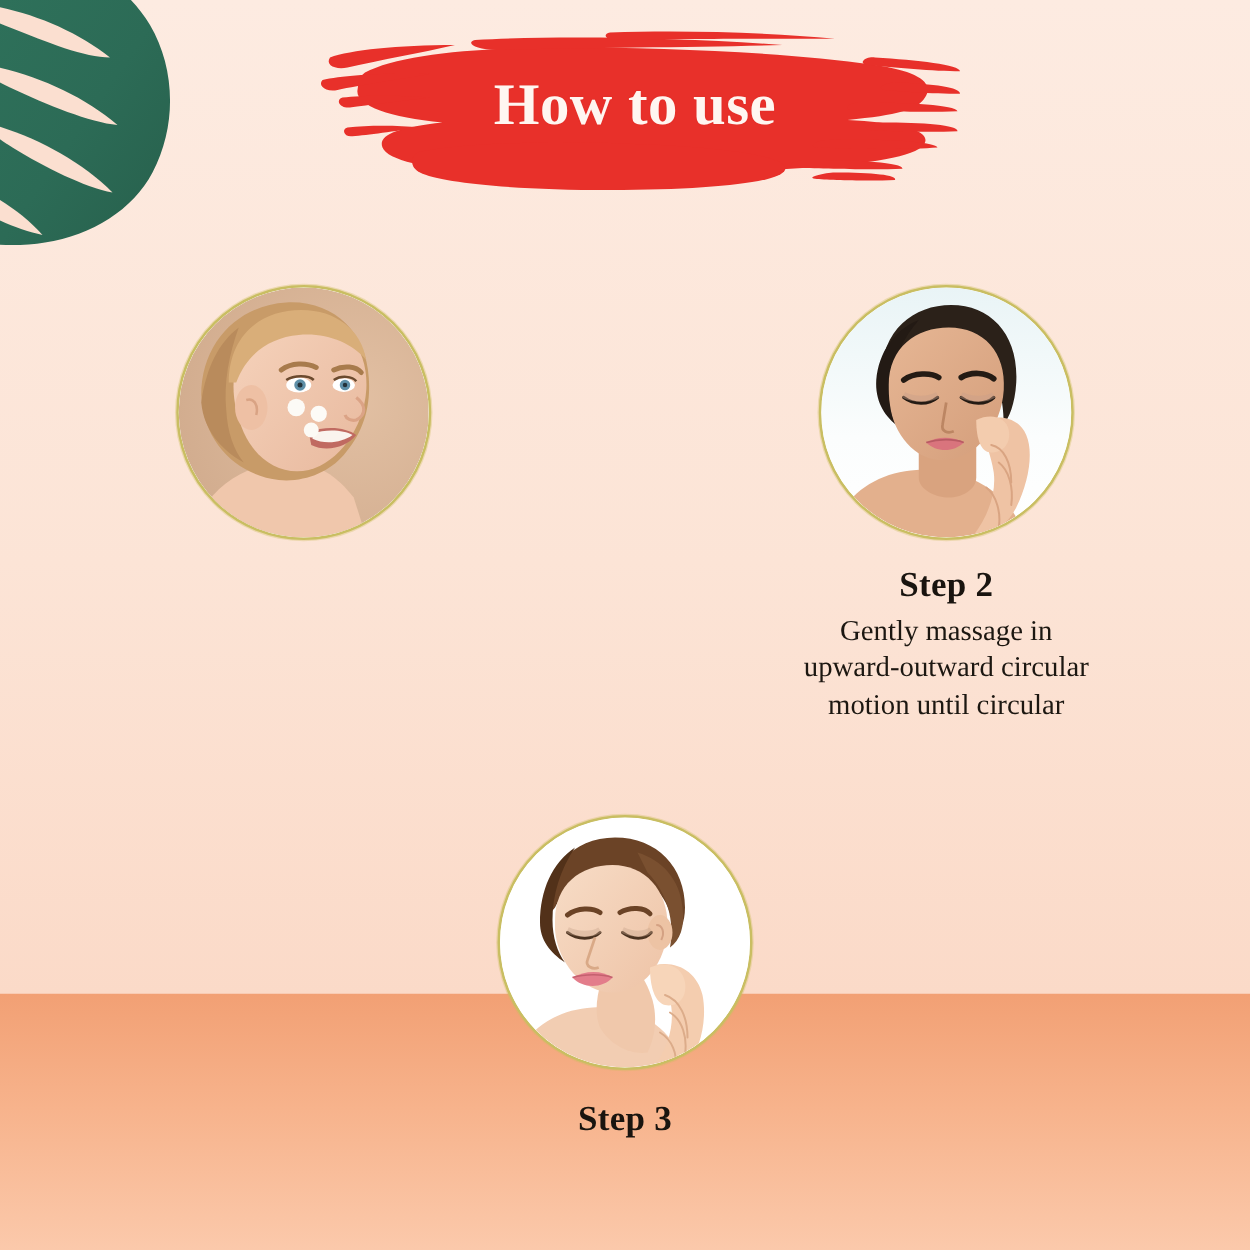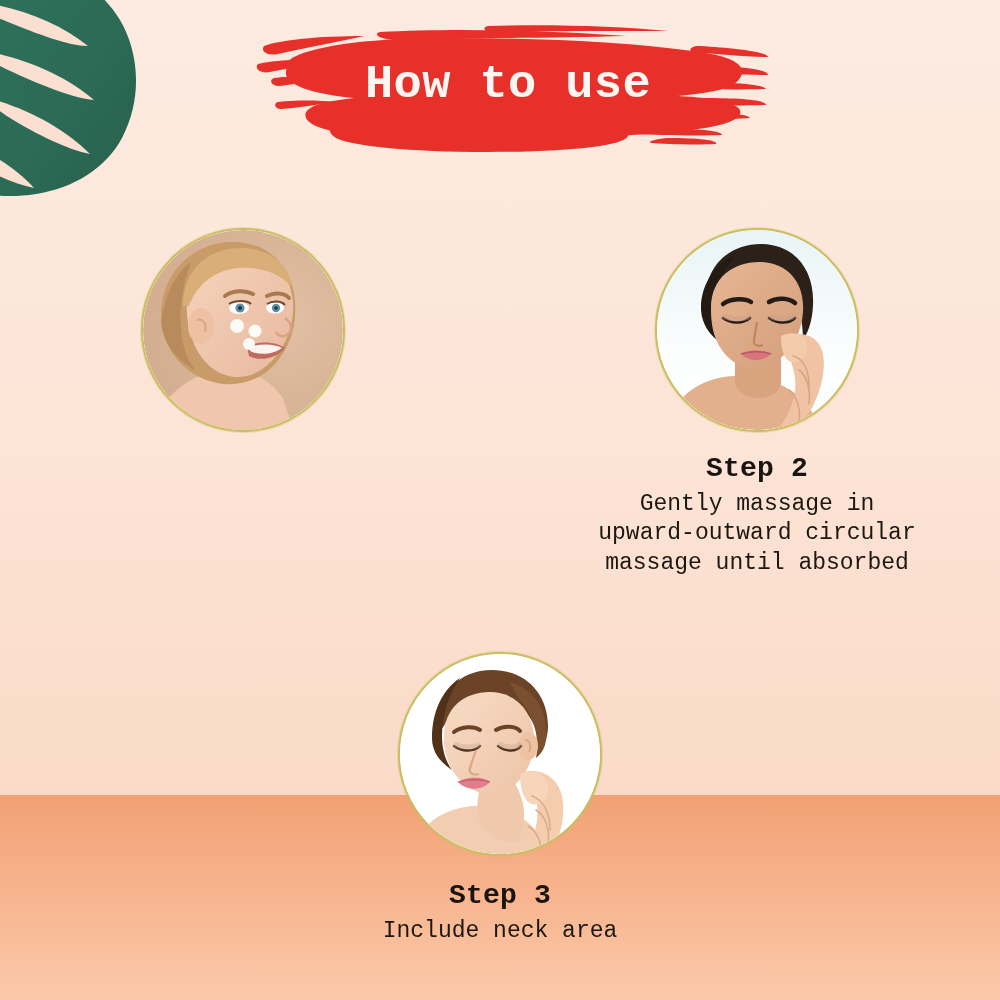--- a/index.html
+++ b/index.html
@@ -5,21 +5,21 @@
   html, body {
     margin: 0;
     padding: 0;
     background: #FDEAE0;
   }
   #canvas {
     position: relative;
     width: 1000px;
     height: 1000px;
     overflow: hidden;
-    font-family: Liberation Mono, monospace;
+    font-family: Liberation Serif, serif;
     background: linear-gradient(180deg, #FDEBE1 0%, #FCE4D6 45%, #FBDAC8 79.5%);
   }
 
   
   .band-bottom {
     position: absolute;
     left: 0;
     top: 795px;
     width: 1000px;
     height: 205px;
@@ -288,21 +288,21 @@
             <path d="M136 126 C146 128 152 140 152 156"></path>
             <path d="M142 140 C150 146 154 160 152 174"></path>
             <path d="M132 160 C140 166 144 180 142 192"></path>
           </g>
         </g>
       </svg>
     </div>
     <div class="step-title">Step 2</div>
     <div class="step-desc">Gently massage in
 upward-outward circular
-massage until absorbed</div>
+motion until circular</div>
   </div>
 
   <div class="step step-3">
     <div class="photo-ring">
       <svg class="photo-svg" viewBox="0 0 200 200">
         <defs>
           <linearGradient id="skin3" x1="0" y1="0" x2="1" y2="1">
             <stop offset="0%" stop-color="#F7DCC6"></stop>
             <stop offset="100%" stop-color="#EEC3A6"></stop>
           </linearGradient>
@@ -348,16 +348,15 @@
           <path d="M120 120 C134 114 146 120 148 132 C150 144 142 152 132 150 C124 148 120 136 120 120 Z" fill="#F7D5B9"></path>
           <g stroke="#DCAC8A" stroke-width="1.6" fill="none" stroke-linecap="round">
             <path d="M132 142 C144 146 150 160 150 176"></path>
             <path d="M136 156 C146 162 150 176 148 190"></path>
             <path d="M128 172 C138 178 142 190 140 198"></path>
           </g>
         </g>
       </svg>
     </div>
     <div class="step-title">Step 3</div>
-    <div class="step-desc">Include neck area</div>
   </div>
 
 </div>
 
 </body></html>

